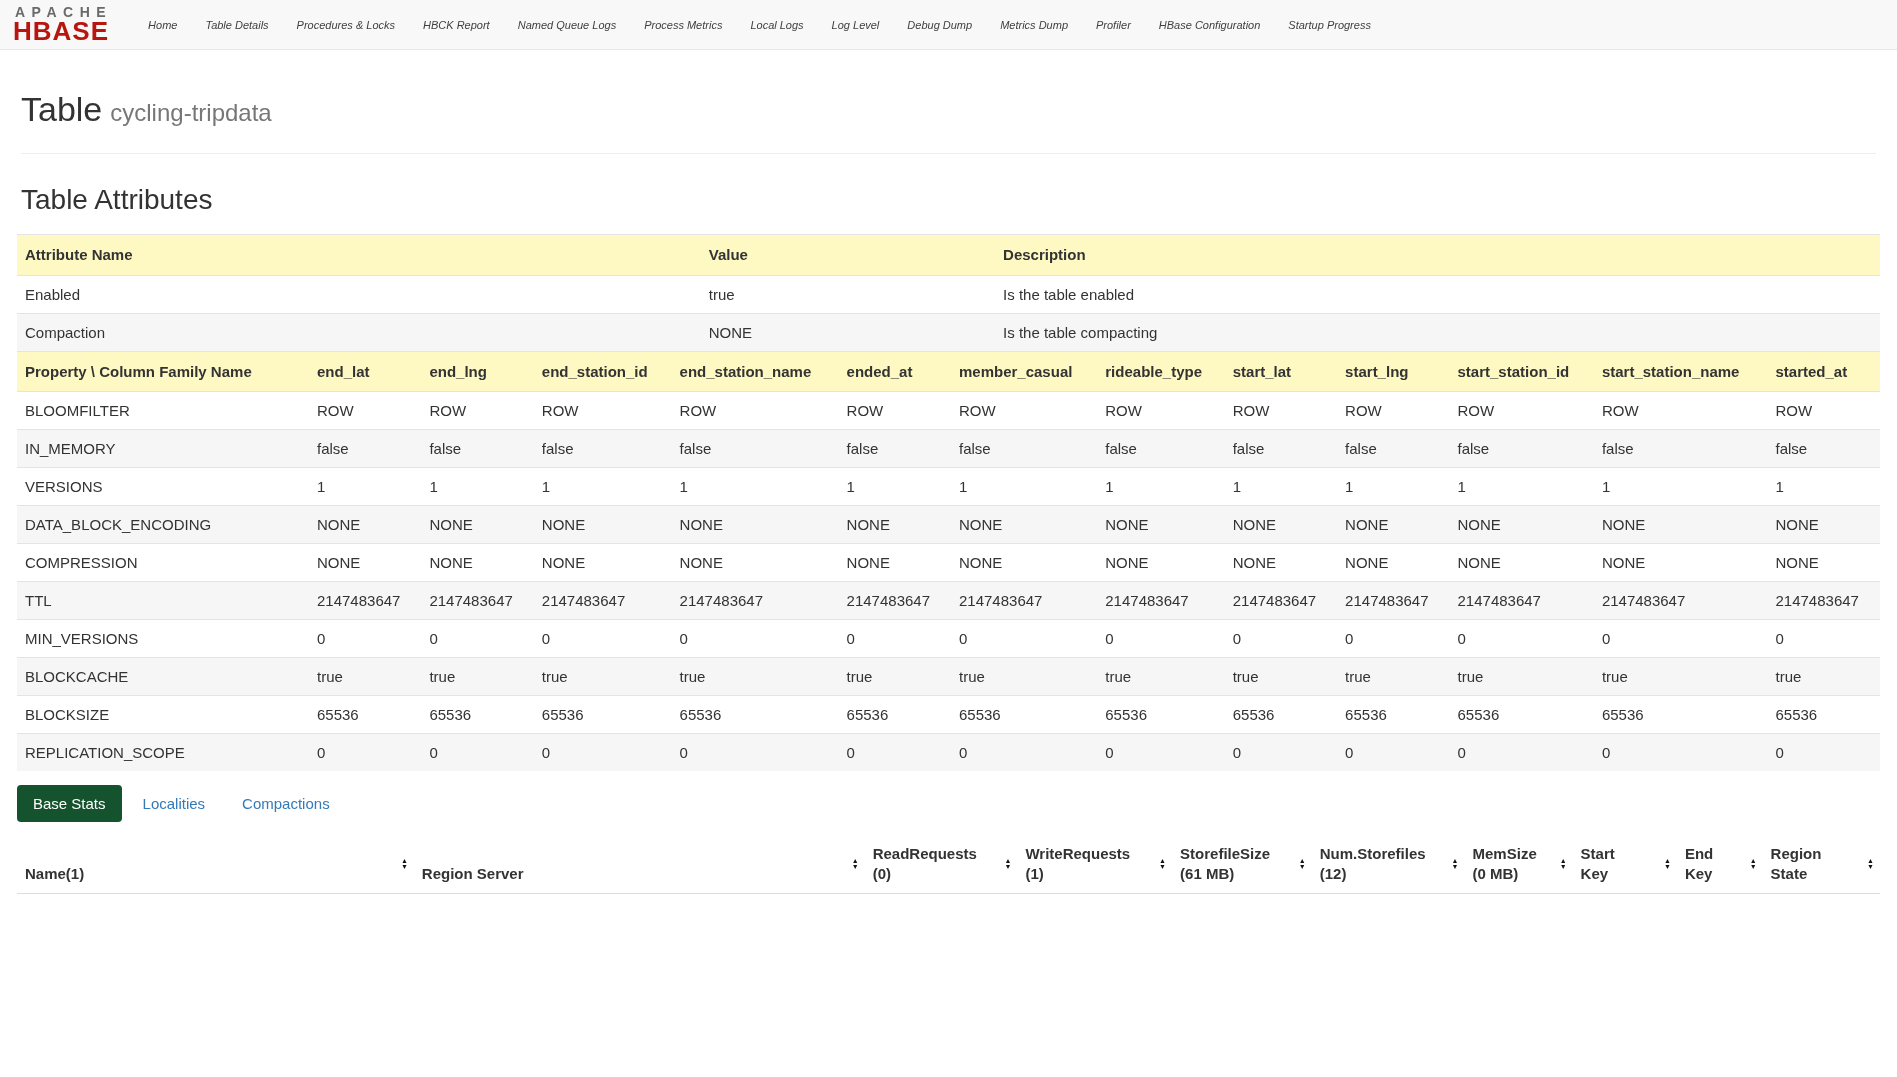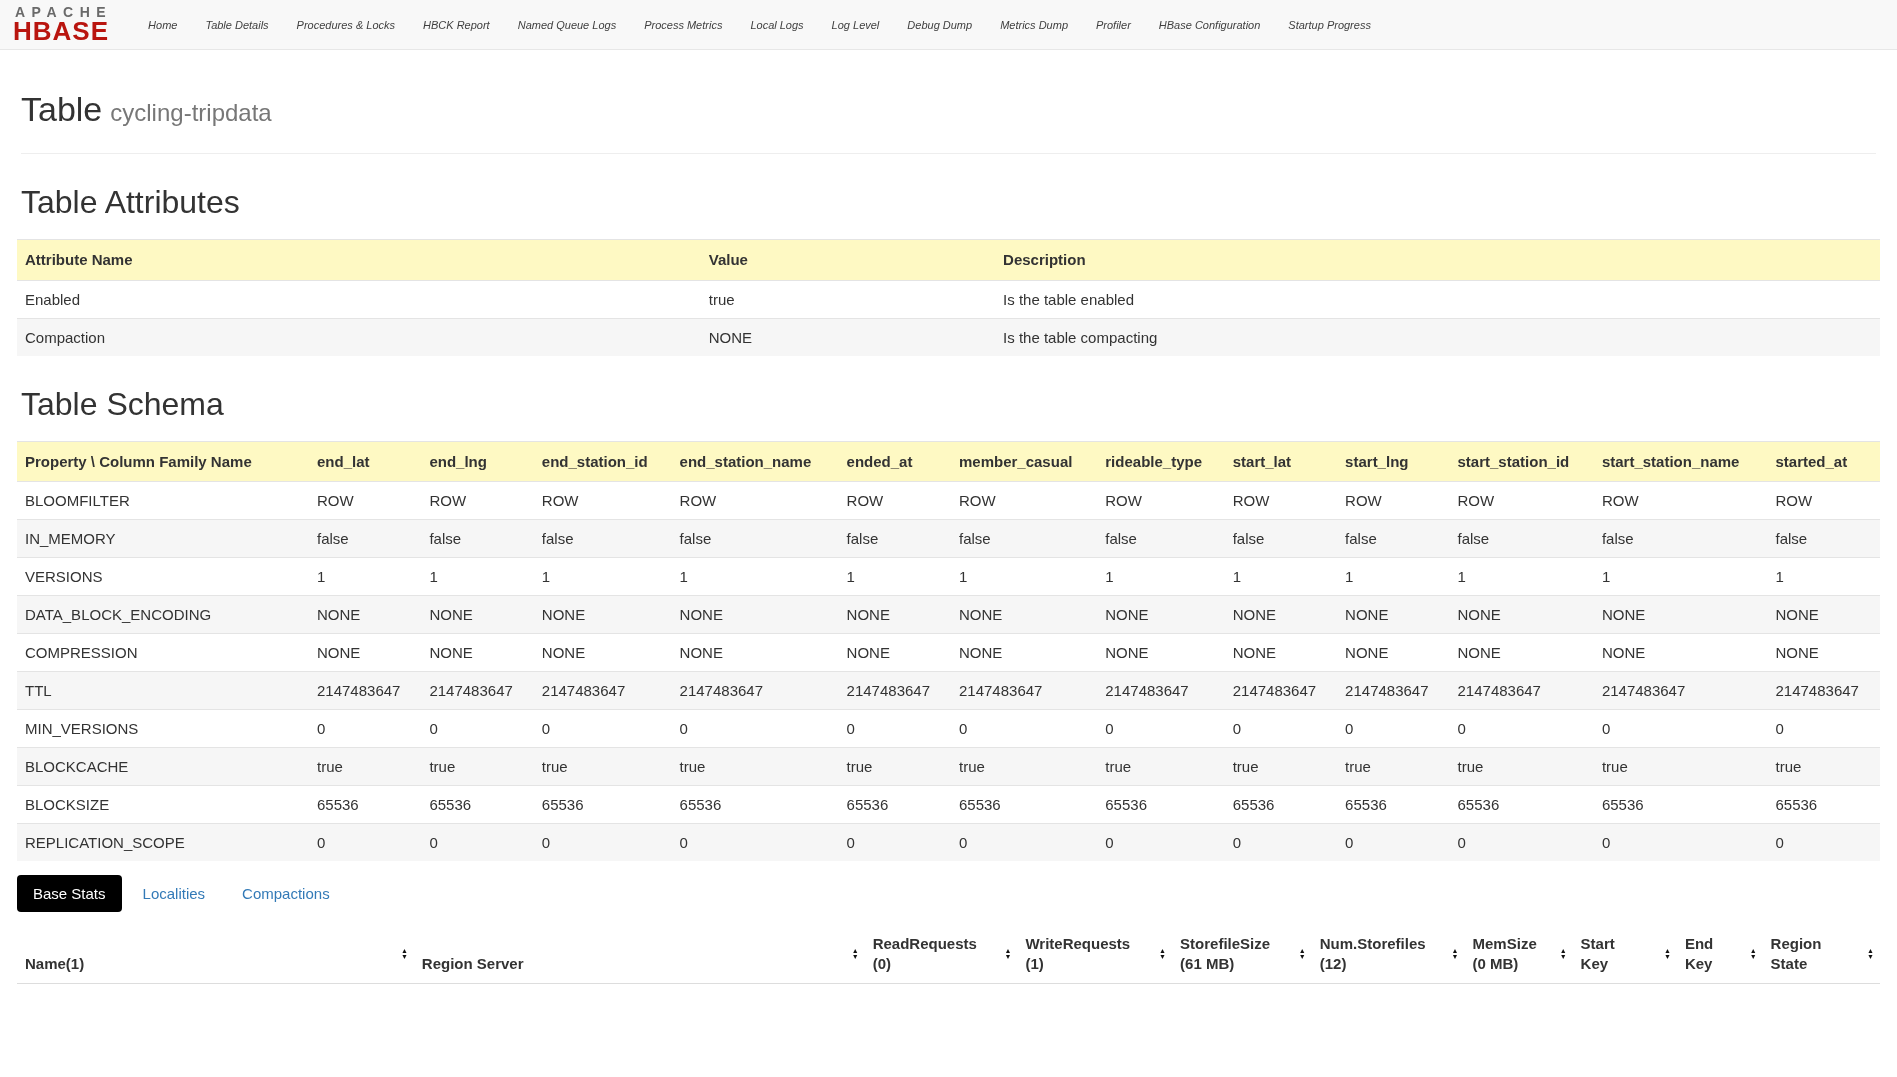--- a/index.html
+++ b/index.html
@@ -31,21 +31,21 @@
     display:flex; align-items:center; white-space:nowrap; cursor:pointer;font-style:italic;
   }
 
   
   .container { padding:0 17px; }
   .page-header {
     margin:40px 4px 0 4px; padding-bottom:24px; border-bottom:1px solid #eee;
   }
   .page-header h1 { margin:0; font-size:34px; font-weight:400; color:#333; }
   .page-header h1 .subtitle { font-size:24px; color:#777; font-weight:400; margin-left:8px; }
-  h2.section-heading { font-size:32px; font-weight:400; color:#333; margin:30px 0 18px 4px; }
+  h2.section-heading { font-size:28px; font-weight:400; color:#333; margin:30px 0 18px 4px; }
 
   
   table { width:100%; border-collapse:collapse; font-size:15px; color:#333; }
   th, td { text-align:left; padding:10px 8px; }
   thead th { font-weight:bold; }
   tbody td { border-top:1px solid #e4e4e4; }
 
   
   .striped-head { border-top:1px solid #e4e4e4; }
   .striped-head thead tr { background:#fef9c3; }
@@ -54,21 +54,21 @@
 
   .attr-table th:nth-child(1), .attr-table td:nth-child(1) { width:36.7%; }
   .attr-table th:nth-child(2), .attr-table td:nth-child(2) { width:15.8%; }
 
   .schema-table th:first-child, .schema-table td:first-child { width:292px; }
   .schema-table { margin-bottom:6px; }
 
   
   .tabs { display:flex; align-items:center; margin:14px 0 12px 0; }
   .tab { font-size:15px; padding:10px 16px; border-radius:4px; color:#337ab7; cursor:pointer; }
-  .tab.active { background:#000000; color:#fff; }
+  .tab.active { background:#14532d; color:#fff; }
   .tab + .tab { margin-left:5px; }
 
   
   .regions-table thead th {
     border-bottom:1px solid #ddd; vertical-align:bottom;
     position:relative; padding-right:22px;
   }
   .th-label { white-space:pre-line; line-height:1.3; }
   .sort-icon {
     position:absolute; right:6px; top:50%; transform:translateY(-50%);
@@ -132,21 +132,20 @@
           <td>Is the table enabled</td>
         </tr>
         <tr>
           <td>Compaction</td>
           <td>NONE</td>
           <td>Is the table compacting</td>
         </tr>
       </tbody>
   </table>
 
-  <h2 class="section-heading">Table Schema</h2>
   <table class="striped-head schema-table">
     <thead>
         <tr>
           <th><span class="th-label">Property \ Column Family Name</span></th>
           <th><span class="th-label">end_lat</span></th>
           <th><span class="th-label">end_lng</span></th>
           <th><span class="th-label">end_station_id</span></th>
           <th><span class="th-label">end_station_name</span></th>
           <th><span class="th-label">ended_at</span></th>
           <th><span class="th-label">member_casual</span></th>

